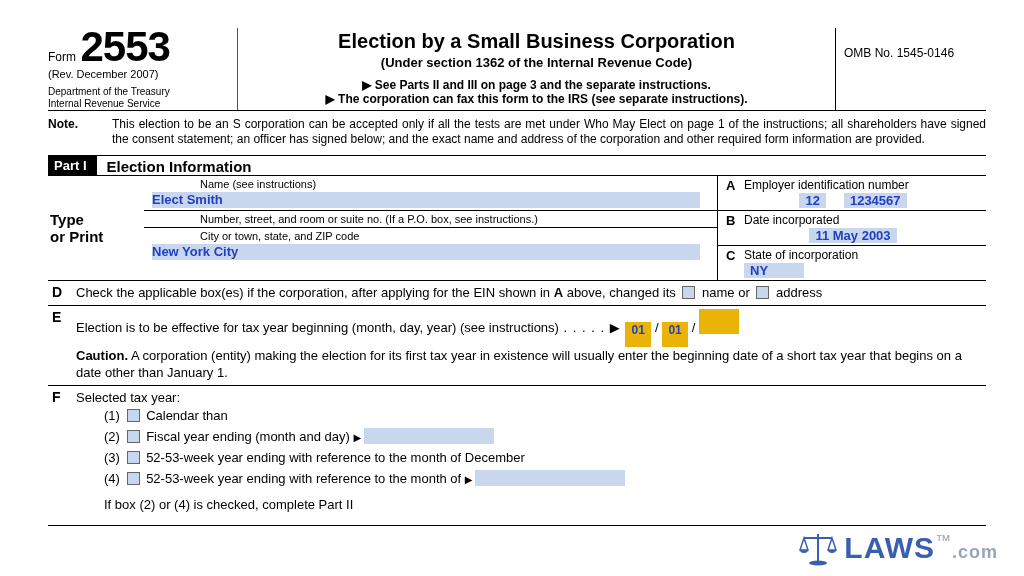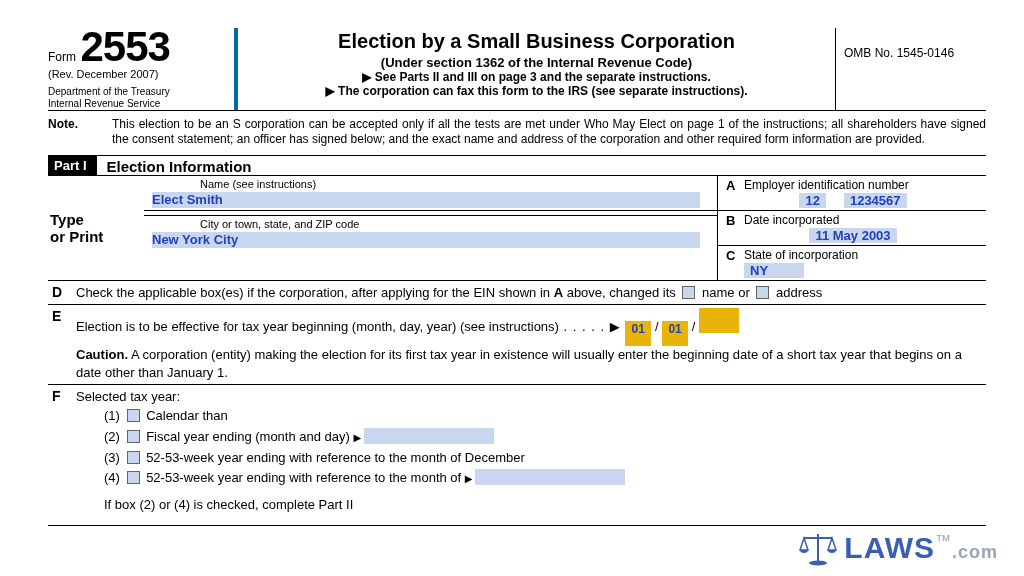--- a/index.html
+++ b/index.html
@@ -1,27 +1,27 @@
 <!DOCTYPE html>
 <html><head>
 <meta charset="utf-8">
 <style>
   * { box-sizing: border-box; margin: 0; padding: 0; }
   body { font-family: Helvetica, Arial, sans-serif; background: #fff; width: 1024px; height: 576px; overflow: hidden; position: relative; }
   .form { padding: 28px 38px 0 48px; }
   .hdr { display: flex; border-bottom: 1.5px solid #000; }
-  .hdr-l { width: 190px; padding-right: 0; border-right: 4px solid #0369a1; }
+  .hdr-l { width: 190px; padding-right: 0; border-right: 1px solid #0369a1; }
   .form-line { font-size: 12px; }
   .form-num { font-size: 42px; font-weight: bold; line-height: 0.9; display: inline-block; vertical-align: baseline; letter-spacing: -1px; }
   .rev { font-size: 11px; margin-top: 2px; }
   .dept { font-size: 10px; margin-top: 6px; line-height: 1.2; }
   .hdr-c { flex: 1; text-align: center; padding: 2px 6px 4px; border-right: 1px solid #000; }
   .title { font-size: 20px; font-weight: bold; }
   .sub { font-size: 13px; font-weight: bold; margin-top: 2px; }
-  .see { font-size: 12px; font-weight: bold; margin-top: 0; }
+  .see { font-size: 12px; font-weight: bold; margin-top: 8px; }
   .see::before, .fax::before { content: "▶ "; }
   .fax { font-size: 12px; font-weight: bold; }
   .hdr-r { width: 150px; padding: 18px 0 0 8px; font-size: 12px; }
   .note-row { display: flex; font-size: 12px; padding: 6px 0 8px; border-bottom: 1.5px solid #000; }
   .note-l { font-weight: bold; width: 64px; }
   .note-t { flex: 1; text-align: justify; line-height: 1.25; }
   .part-bar { display: flex; align-items: flex-end; border-bottom: 1px solid #000; }
   .part-tag { background: #000; color: #fff; font-weight: bold; font-size: 13px; padding: 2px 10px 2px 6px; }
   .part-title { font-weight: bold; font-size: 15px; padding: 1px 0 0 10px; }
   .grid { display: flex; border-bottom: 1px solid #000; }
@@ -92,20 +92,21 @@
 
   <div class="grid">
     <div class="type-col" style="white-space:pre-line">Type
 or Print</div>
     <div class="mid-col">
       <div class="cell">
         <div class="lbl">Name (see instructions)</div>
         <span class="val" style="width:98%">Elect Smith</span>
       </div>
       <div class="cell">
+        <div class="lbl">Number, street, and room or suite no. (If a P.O. box, see instructions.)</div>
       </div>
       <div class="cell">
         <div class="lbl">City or town, state, and ZIP code</div>
         <span class="val" style="width:98%">New York City</span>
       </div>
     </div>
     <div class="right-col">
       <div class="cell">
         <div class="rc-head">
           <span class="rc-letter">A</span>

